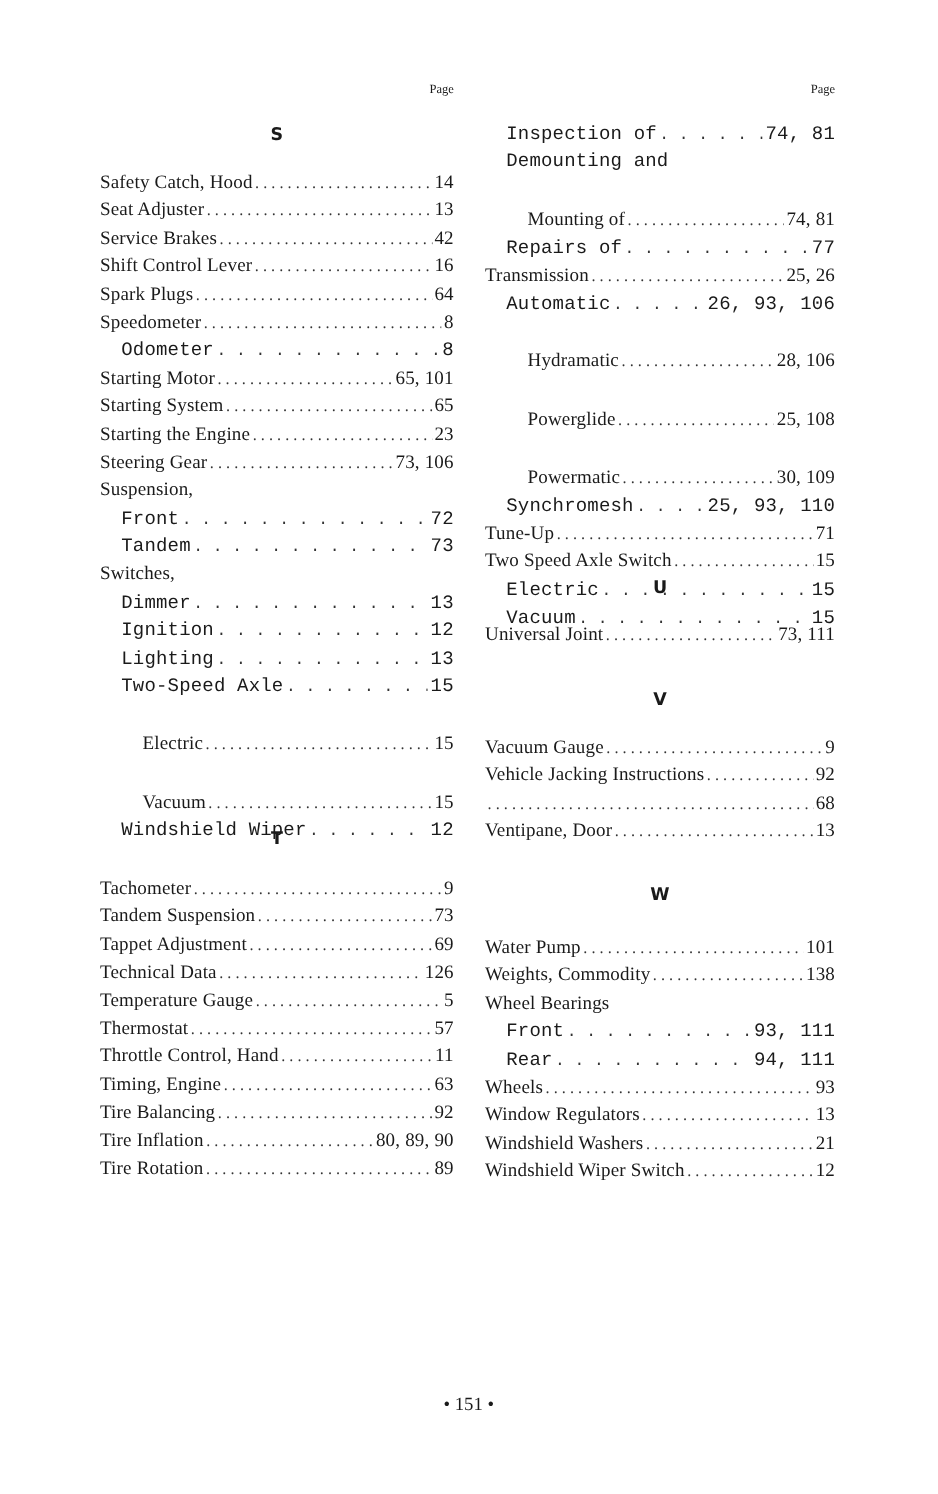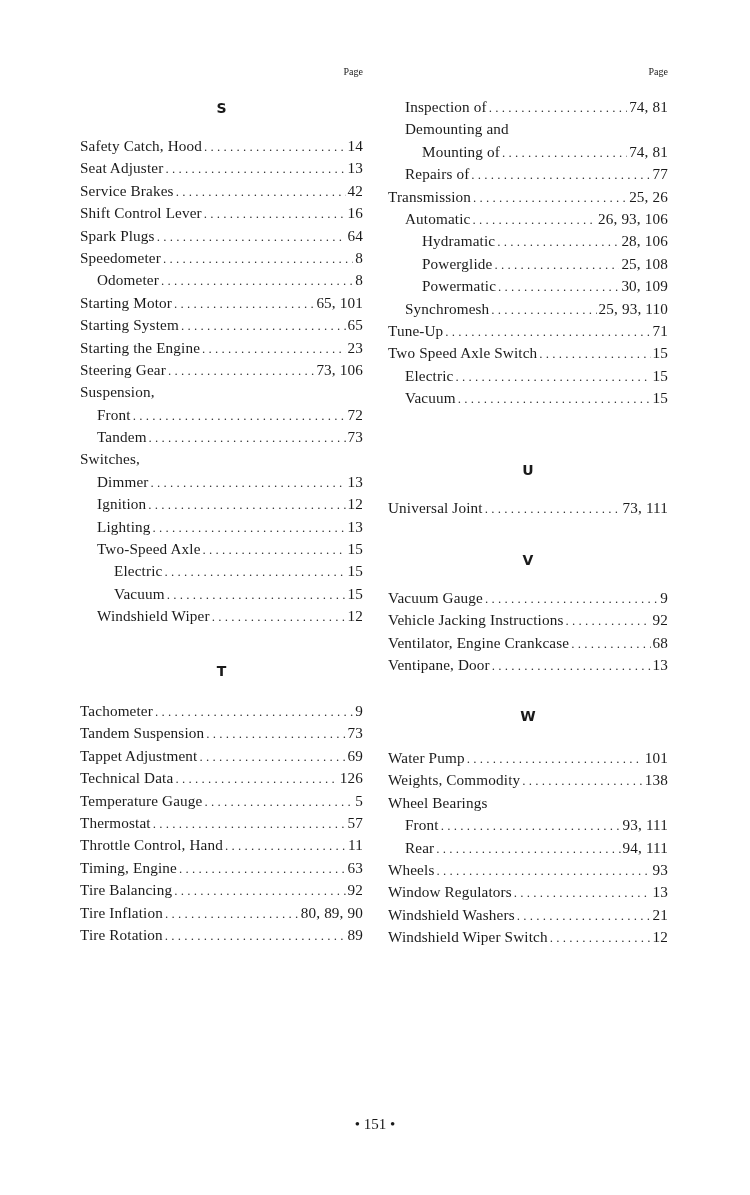--- a/index.html
+++ b/index.html
@@ -11,22 +11,22 @@
   .page-hdr { position: absolute; top: 66px; right: 0; font-size: 10px; }
   .section-letter { text-align: center; font-family: "DejaVu Sans", sans-serif;
          font-weight: bold; font-size: 14px; height: 22px; line-height: 22px; }
   .entry { display: flex; align-items: baseline; height: 22.4px; line-height: 22.4px;
            font-size: 15.2px; white-space: nowrap; letter-spacing: 0.15px; }
   .entry .txt { flex: 0 0 auto; }
   .entry .dots { flex: 1 1 auto; overflow: hidden; margin: 0 2px; color: #333;
            letter-spacing: 3px; font-size: 13px; }
   .entry .dots::before { content: ". . . . . . . . . . . . . . . . . . . . . . . . . . . . . . . . . . . . . . . . . . . . . . . . . . . . . . . . . . . . . . . . . . . . . . . . . . . . . . . . . . . ."; letter-spacing: 0; }
   .entry .pg { flex: 0 0 auto; text-align: left; }
-  .lvl1 { padding-left: 17px; }
-  .lvl2 { padding-left: 34px; }
+  .lvl1 { padding-left: 17px; font-family: Liberation Mono, monospace; }
+  .lvl2 { padding-left: 34px; margin-top: 24px; }
   .gap { height: 22px; }
   .body-block { position: absolute; left: 0; right: 0; }
   #page-number { position: absolute; top: 1116px; left: 0; width: 750px; text-align: center;
         font-size: 15px; }
 </style>
 </head>
 <body>
 
 <div class="col" id="col-left">
   <div class="page-hdr">Page</div>
@@ -298,21 +298,20 @@
           <span class="txt">Vacuum Gauge</span>
           <span class="dots"></span>
           <span class="pg">9</span>
         </div>
         <div class="entry">
           <span class="txt">Vehicle Jacking Instructions</span>
           <span class="dots"></span>
           <span class="pg">92</span>
         </div>
         <div class="entry">
-          <span class="txt">Ventilator, Engine Crankcase</span>
           <span class="dots"></span>
           <span class="pg">68</span>
         </div>
         <div class="entry">
           <span class="txt">Ventipane, Door</span>
           <span class="dots"></span>
           <span class="pg">13</span>
         </div>
       </div>
   </div>

